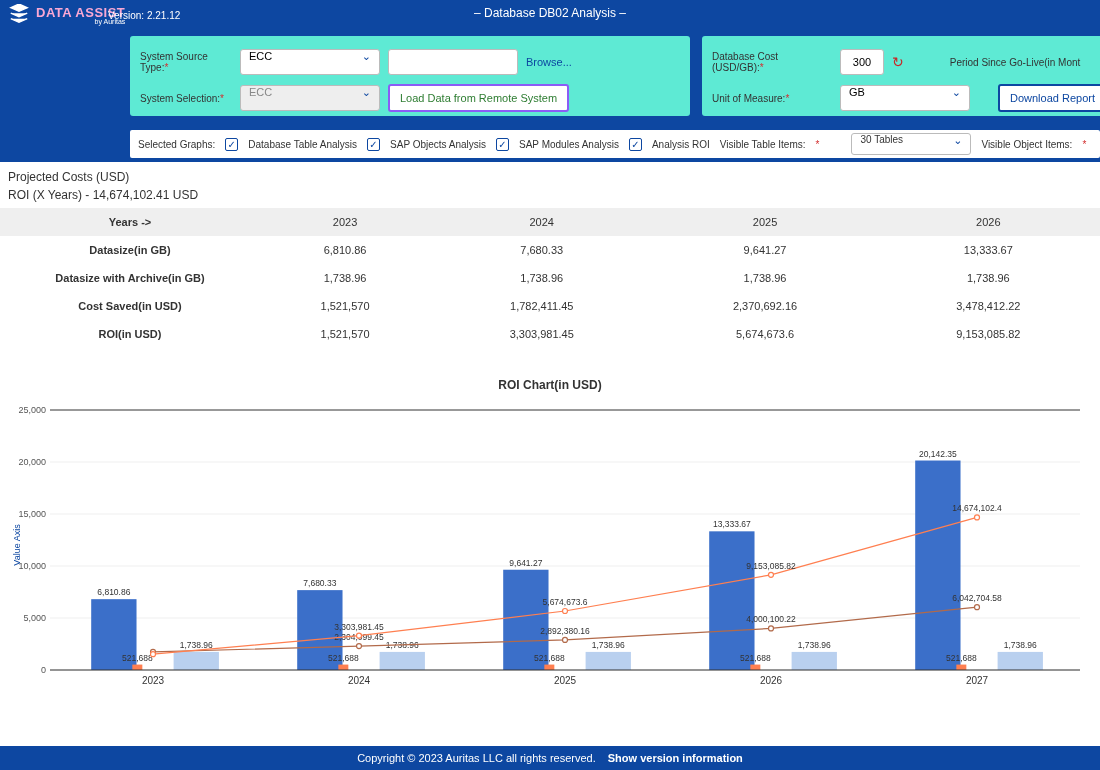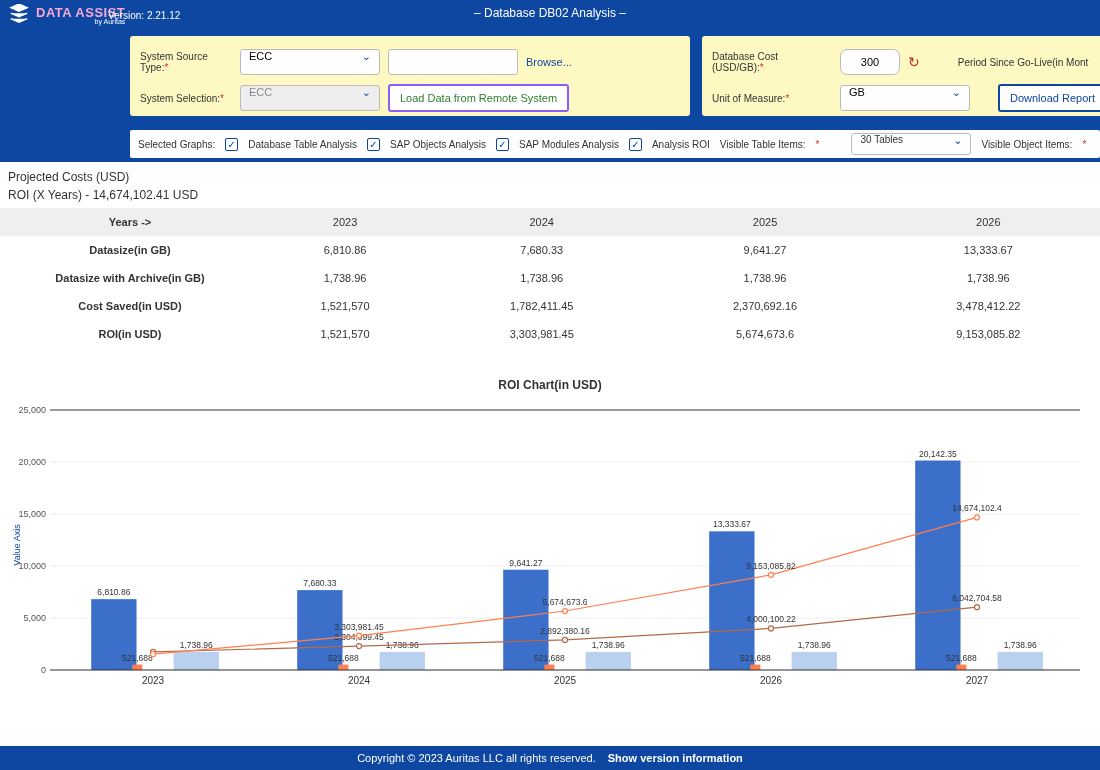--- a/index.html
+++ b/index.html
@@ -7,32 +7,32 @@
 
 .topbar { background: #0d47a1; height: 162px; position: relative; }
 .brand { position: absolute; left: 8px; top: 4px; display: flex; align-items: center; gap: 6px; }
 .brand-logo { width: 22px; height: 22px; }
 .brand-text { color: #f9a8d4; font-size: 13px; font-weight: bold; letter-spacing: 0.5px; }
 .brand-sub { color: #fff; font-size: 7px; display: block; text-align: right; margin-top: -2px; }
 .version-label { color: #fff; font-size: 10px; position: absolute; left: 108px; top: 10px; }
 
 .page-title { position: absolute; left: 50%; transform: translateX(-50%); top: 6px; color: #fff; font-size: 12px; }
 
-.panel { position: absolute; background: #fef9c3; border-radius: 3px; padding: 8px 10px; }
+.panel { position: absolute; background: #5eead4; border-radius: 3px; padding: 8px 10px; }
 .panel-left { left: 130px; top: 36px; width: 560px; height: 80px; }
 .panel-right { left: 702px; top: 36px; width: 500px; height: 80px; }
 
 .frow { display: flex; align-items: center; height: 36px; gap: 8px; }
 .flabel { font-size: 10px; color: #333; width: 92px; text-align: left; }
 .req { color: #d32f2f; }
 .finput, .fselect { height: 26px; border: 1px solid #bbb; border-radius: 3px; background: #fff; font-size: 11px; padding: 0 8px; }
 .fselect { width: 140px; position: relative; display: flex; align-items: flex-start; justify-content: space-between; }
 .fselect.disabled { background: #eee; color: #888; }
 .finput { width: 130px; }
-.finput.small { width: 60px; text-align:center;border-radius:7px; }
+.finput.small { width: 44px; text-align:center; }
 .chev { color: #0d47a1; font-size: 11px; }
 .link { color: #0d47a1; font-size: 11px; cursor: pointer; }
 .btn-outline { border: 2px solid #8b5cf6; color: #2e7d32; background: #fff; padding: 6px 10px; border-radius: 3px; font-size: 11px; cursor:pointer; }
 .btn-outline.blue { border-color:#0d47a1; color:#0d47a1; }
 .refresh { color: #c62828; font-size: 14px; cursor: pointer; }
 
 .filterbar { position: absolute; left: 130px; top: 130px; width: 970px; height: 28px; background: #ffffff; border-radius: 2px; display: flex; align-items: center; padding: 0 8px; gap: 10px; font-size: 10px; color: #333; }
 .chk { width: 13px; height: 13px; border: 1px solid #0d47a1; border-radius: 2px; display: inline-flex; align-items: center; justify-content: center; color: #0d47a1; font-size: 10px; background:#fff; }
 .fselect.tiny { width: 120px; height: 22px; font-size:10px;margin-left:22px; }
 
@@ -86,21 +86,21 @@
         </div>
       <button class="btn-outline">Load Data from Remote System</button>
     </div>
   </div>
 
   <div class="panel panel-right">
     <div class="frow">
       <div class="flabel" style="width:120px"><span>Database Cost (USD/GB):</span><span class="req">*</span></div>
       <input class="finput small" value="300" style="">
       <span class="refresh">↻</span>
-      <div class="flabel" style="width:auto;margin-left:30px">Period Since Go-Live(in Mont</div>
+      <div class="flabel" style="width:auto;margin-left:38px">Period Since Go-Live(in Mont</div>
     </div>
     <div class="frow">
       <div class="flabel" style="width:120px"><span>Unit of Measure:</span><span class="req">*</span></div>
       <div class="fselect" style="width:130px">
           <span>GB</span>
           <span class="chev">⌄</span>
         </div>
       <button class="btn-outline blue" style="margin-left:20px">Download Report</button>
 
     </div>

